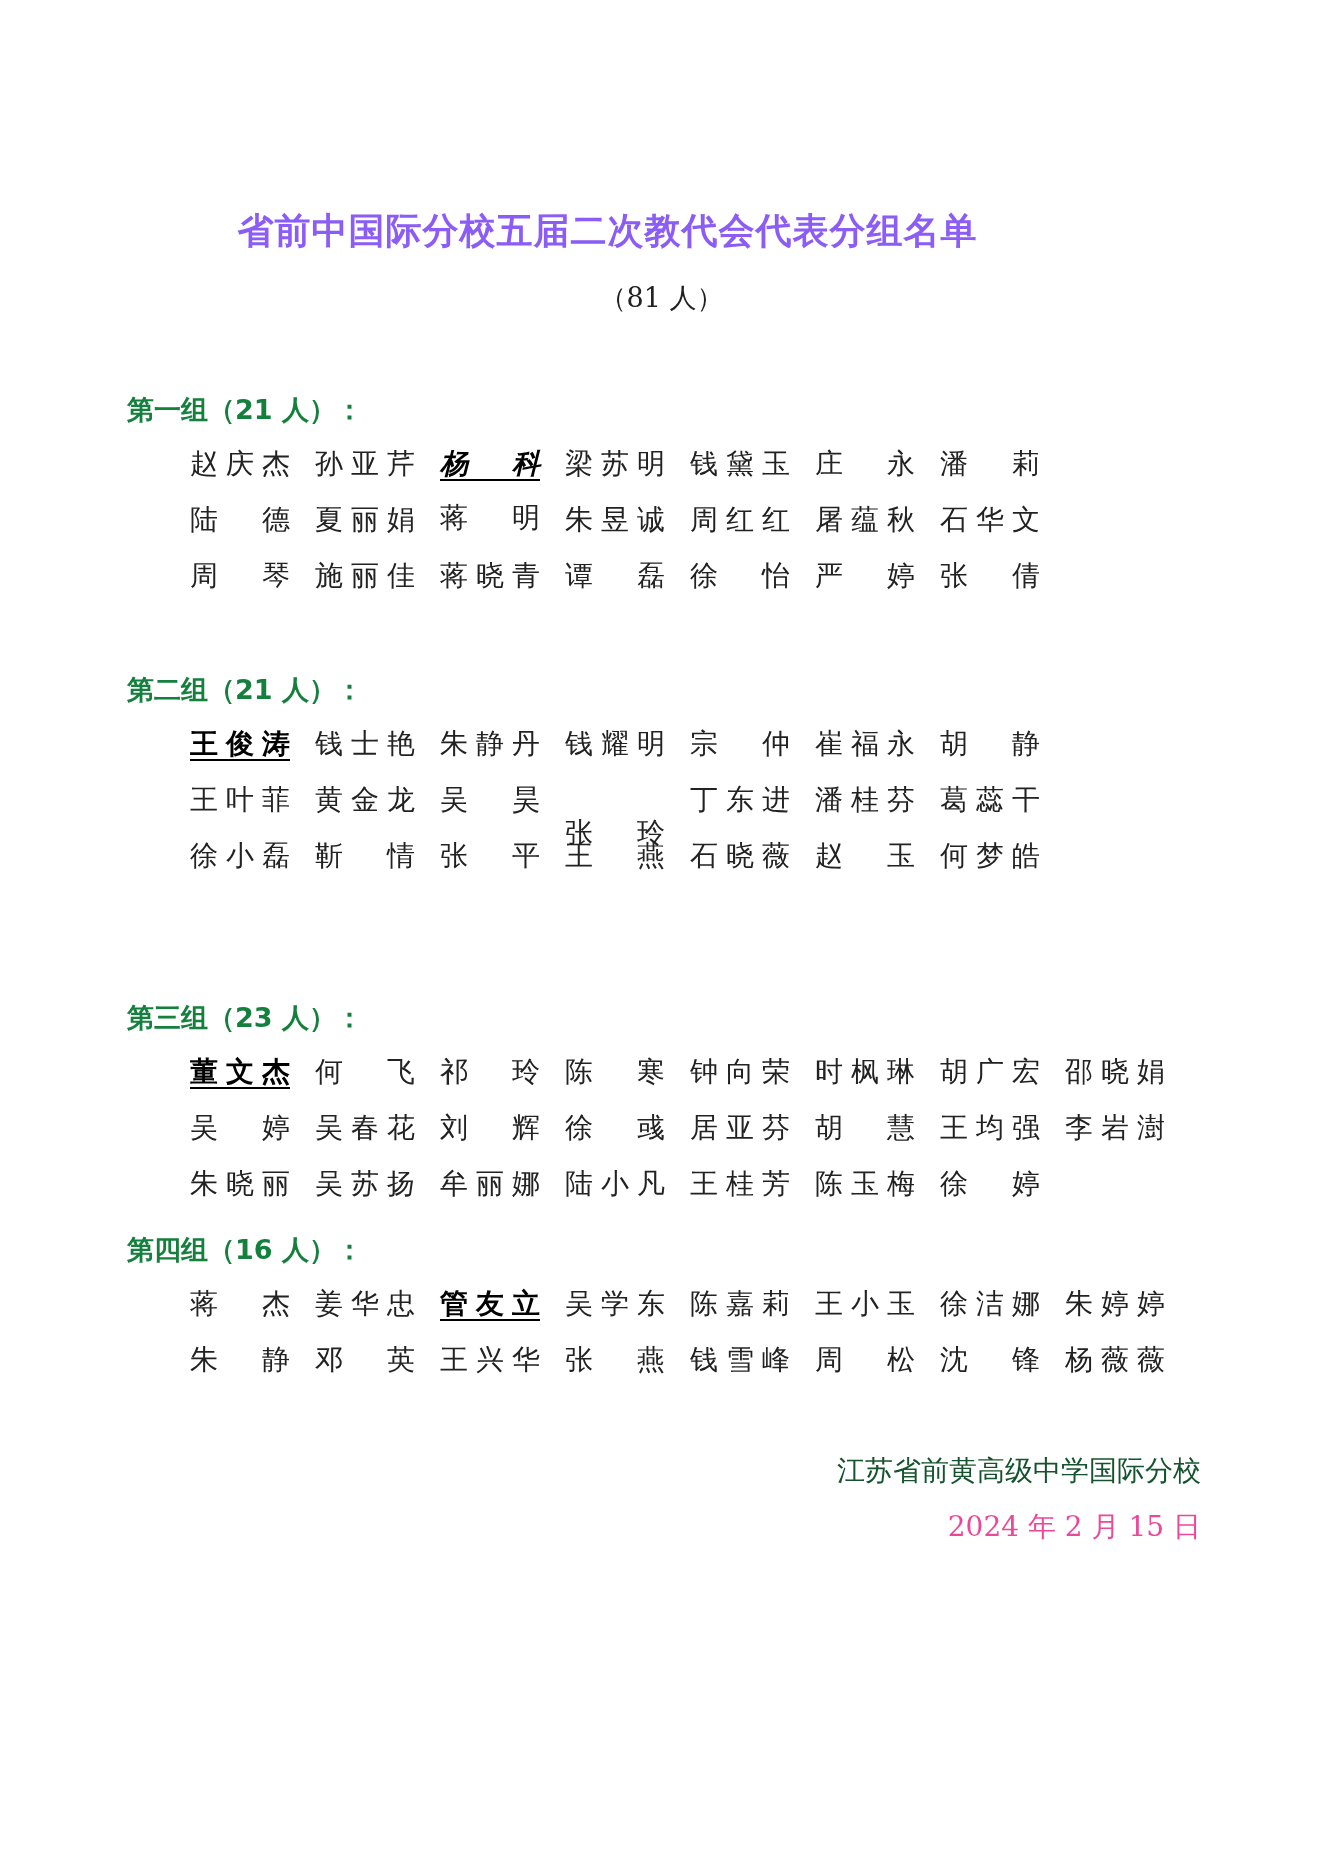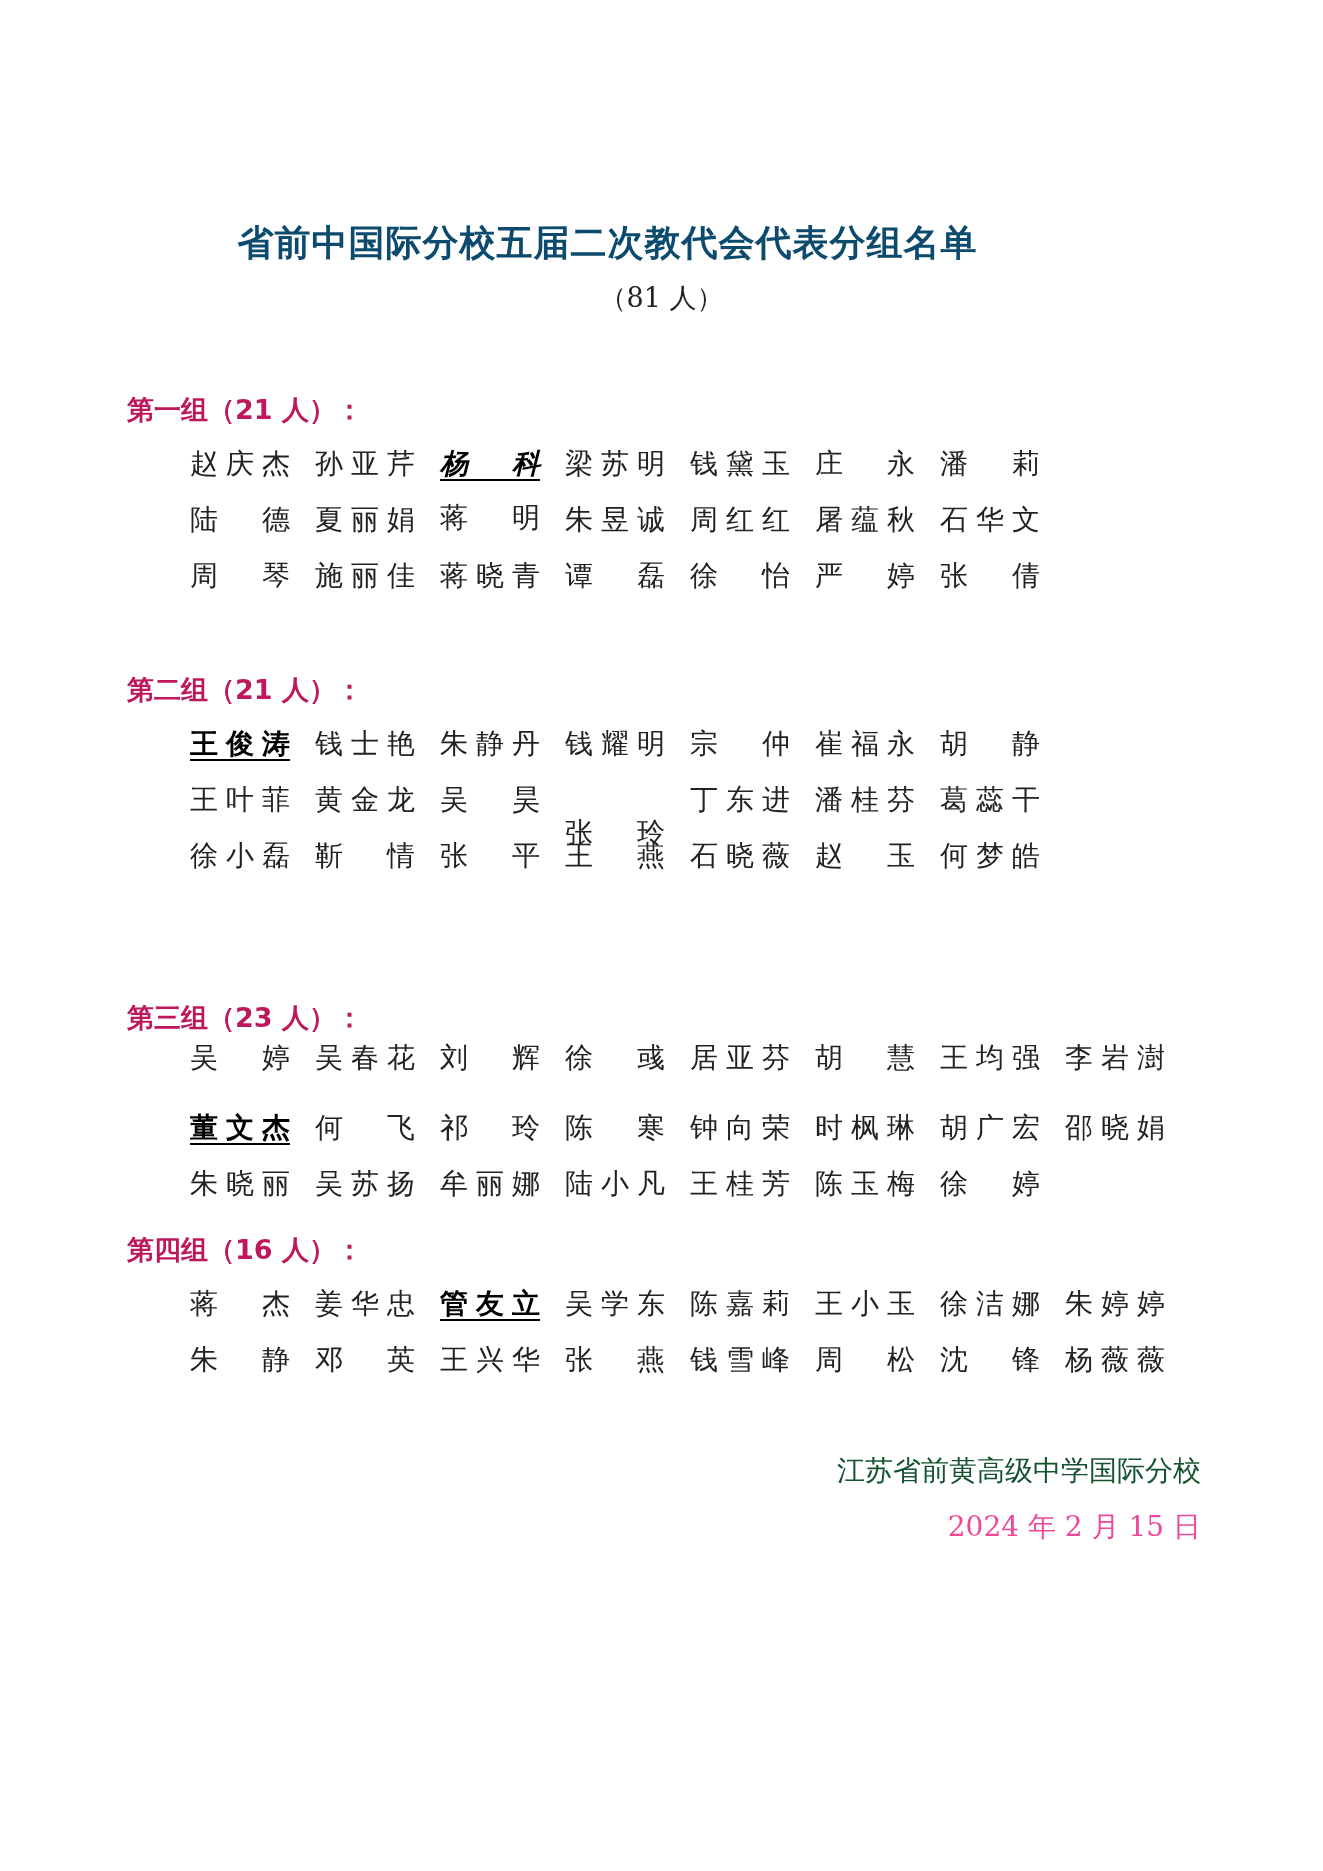--- a/index.html
+++ b/index.html
@@ -1,25 +1,25 @@
 <!DOCTYPE html>
 <html><head>
 <meta charset="utf-8">
 <style>
   html, body { margin: 0; padding: 0; background: #ffffff; }
   body { width: 1323px; height: 1871px; position: relative; overflow: hidden;
          font-family: "DejaVu Serif", "Liberation Serif", serif; color: #111; }
   .title { position: absolute; top: 207px; left: 0; width: 1215px; text-align: center;
            font-family: "DejaVu Sans", "Liberation Sans", sans-serif; font-weight: bold;
-           font-size: 36px; letter-spacing: 1px; color: #0c4a6e; margin-top: 12px; }
+           font-size: 36px; letter-spacing: 1px; color: #8b5cf6; }
   .subtitle { position: absolute; top: 280px; left: 0; width: 1323px; text-align: center;
               font-size: 27px; color: #222; }
   .group { position: absolute; left: 127px; width: 1100px; }
   .group-heading { font-family: "DejaVu Sans", "Liberation Sans", sans-serif; font-weight: bold;
-                   font-size: 27px; height: 40px; line-height: 40px; color: #be185d; }
+                   font-size: 27px; height: 40px; line-height: 40px; color: #15803d; }
   .row { position: relative; height: 56px; margin-left: 63px; }
   .row:first-of-type { margin-top: 14px; }
   .name { position: absolute; top: 0; width: 100px; font-size: 28px; line-height: 40px;
           text-align: justify; text-align-last: justify; color: #222; }
   .name.rep { font-weight: bold; text-decoration: underline; text-underline-offset: 6px;
               text-decoration-thickness: 2px; color: #000; }
   .footer-org { position: absolute; top: 1452px; right: 122px; font-size: 28px; color: #14532d; }
   .footer-date { position: absolute; top: 1508px; right: 122px; font-size: 28px; color: #ec4899; }
 </style>
 </head>
@@ -84,39 +84,39 @@
         <span class="name" style="left: 125px;">靳　情</span>
         <span class="name" style="left: 250px;">张　平</span>
         <span class="name" style="left: 375px;">王　燕</span>
         <span class="name" style="left: 500px;">石晓薇</span>
         <span class="name" style="left: 625px;">赵　玉</span>
         <span class="name" style="left: 750px;">何梦皓</span>
       </div>
     </div>
     <div class="group" style="top: 950px; margin-top: 48px;">
       <div class="group-heading">第三组（23 人）：</div>
+      <div class="row" style="margin-top: 14px;">
+        <span class="name rep" style="left: 0px;">董文杰</span>
+        <span class="name" style="left: 125px;">何　飞</span>
+        <span class="name" style="left: 250px;">祁　玲</span>
+        <span class="name" style="left: 375px;">陈　寒</span>
+        <span class="name" style="left: 500px;">钟向荣</span>
+        <span class="name" style="left: 625px;">时枫琳</span>
+        <span class="name" style="left: 750px;">胡广宏</span>
+        <span class="name" style="left: 875px;">邵晓娟</span>
+      </div>
       <div class="row">
         <span class="name" style="left: 0px;">吴　婷</span>
         <span class="name" style="left: 125px;">吴春花</span>
         <span class="name" style="left: 250px;">刘　辉</span>
         <span class="name" style="left: 375px;">徐　彧</span>
         <span class="name" style="left: 500px;">居亚芬</span>
         <span class="name" style="left: 625px;">胡　慧</span>
         <span class="name" style="left: 750px;">王均强</span>
         <span class="name" style="left: 875px;">李岩澍</span>
-      </div>
-      <div class="row" style="margin-top: 14px;">
-        <span class="name rep" style="left: 0px;">董文杰</span>
-        <span class="name" style="left: 125px;">何　飞</span>
-        <span class="name" style="left: 250px;">祁　玲</span>
-        <span class="name" style="left: 375px;">陈　寒</span>
-        <span class="name" style="left: 500px;">钟向荣</span>
-        <span class="name" style="left: 625px;">时枫琳</span>
-        <span class="name" style="left: 750px;">胡广宏</span>
-        <span class="name" style="left: 875px;">邵晓娟</span>
       </div>
       <div class="row">
         <span class="name" style="left: 0px;">朱晓丽</span>
         <span class="name" style="left: 125px;">吴苏扬</span>
         <span class="name" style="left: 250px;">牟丽娜</span>
         <span class="name" style="left: 375px;">陆小凡</span>
         <span class="name" style="left: 500px;">王桂芳</span>
         <span class="name" style="left: 625px;">陈玉梅</span>
         <span class="name" style="left: 750px;">徐　婷</span>
       </div>

